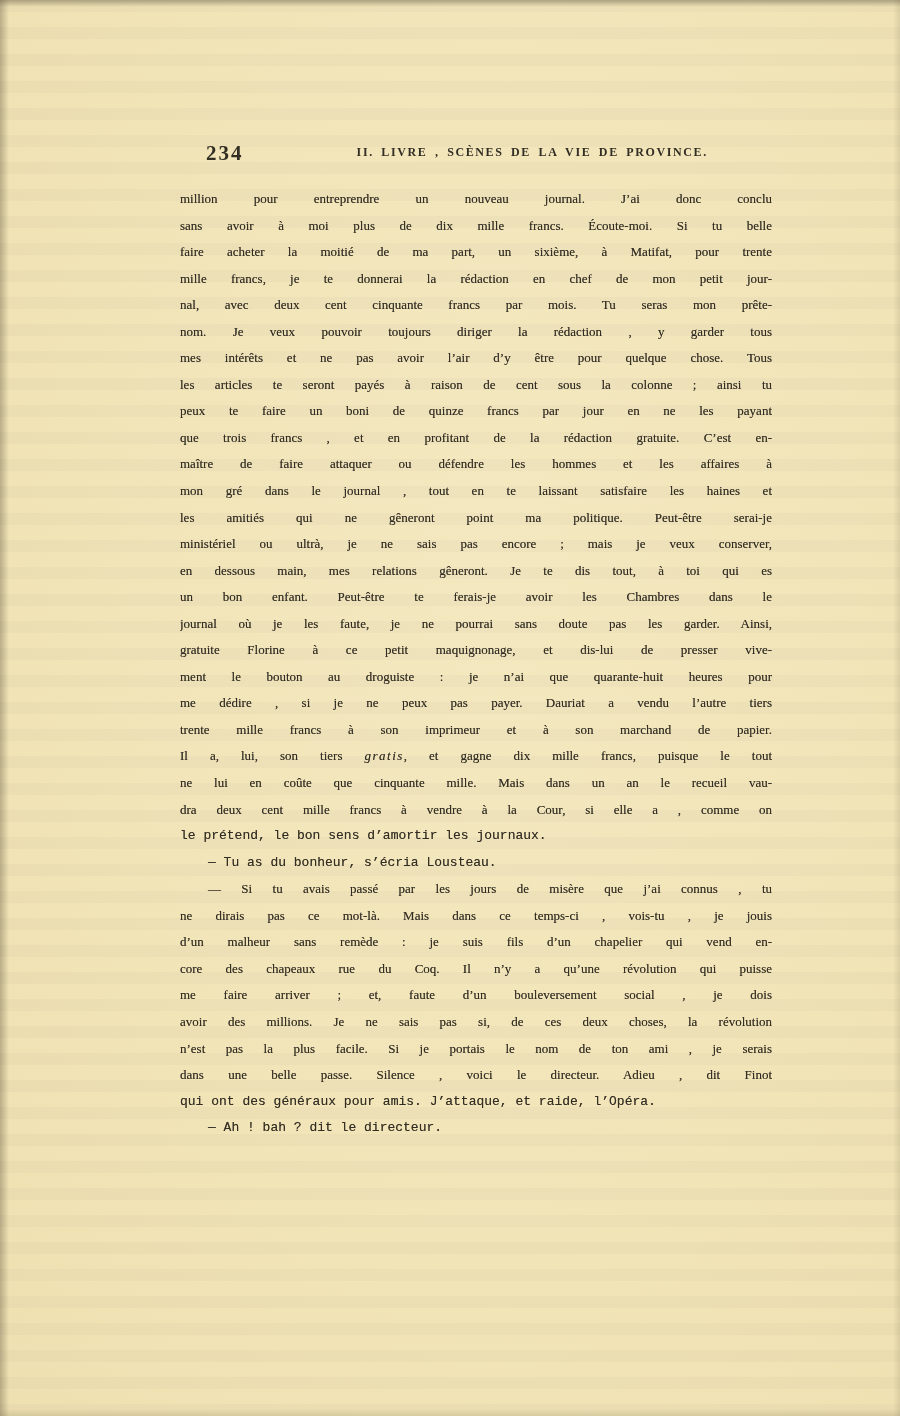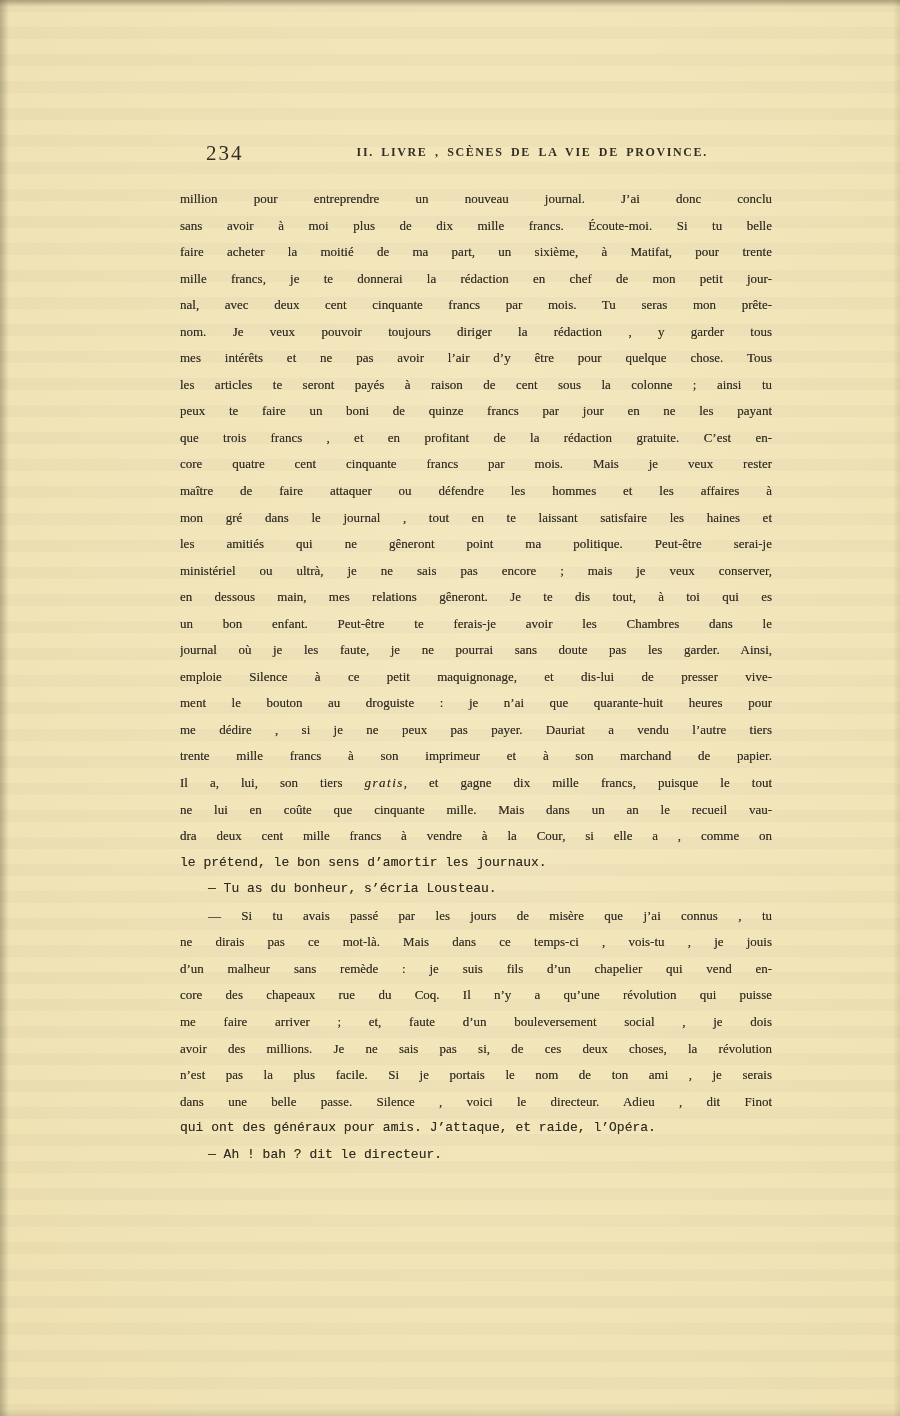--- a/index.html
+++ b/index.html
@@ -40,20 +40,21 @@
     width: 592px;
     height: 30px;
   }
   .page-number {
     position: absolute;
     left: 26px;
     top: 0;
     font-size: 21px;
     letter-spacing: 2px;
     font-variant-numeric: oldstyle-nums;
+    font-weight: bold;
   }
   .running-title {
     position: absolute;
     left: 50%;
     top: 4px;
     transform: translateX(-34%);
     white-space: nowrap;
     font-size: 12px;
     font-weight: 700;
     letter-spacing: 1.6px;
@@ -99,29 +100,28 @@
       <div class="line">million pour entreprendre un nouveau journal. J’ai donc conclu</div>
       <div class="line">sans avoir à moi plus de dix mille francs. Écoute-moi. Si tu belle</div>
       <div class="line">faire acheter la moitié de ma part, un sixième, à Matifat, pour trente</div>
       <div class="line">mille francs, je te donnerai la rédaction en chef de mon petit jour-</div>
       <div class="line">nal, avec deux cent cinquante francs par mois. Tu seras mon prête-</div>
       <div class="line">nom. Je veux pouvoir toujours diriger la rédaction , y garder tous</div>
       <div class="line">mes intérêts et ne pas avoir l’air d’y être pour quelque chose. Tous</div>
       <div class="line">les articles te seront payés à raison de cent sous la colonne ; ainsi tu</div>
       <div class="line">peux te faire un boni de quinze francs par jour en ne les payant</div>
       <div class="line">que trois francs , et en profitant de la rédaction gratuite. C’est en-</div>
-      <div class="line">core quatre cent cinquante francs par mois. Mais je veux rester</div>
       <div class="line">maître de faire attaquer ou défendre les hommes et les affaires à</div>
       <div class="line">mon gré dans le journal , tout en te laissant satisfaire les haines et</div>
       <div class="line">les amitiés qui ne gêneront point ma politique. Peut-être serai-je</div>
       <div class="line">ministériel ou ultrà, je ne sais pas encore ; mais je veux conserver,</div>
       <div class="line">en dessous main, mes relations gêneront. Je te dis tout, à toi qui es</div>
       <div class="line">un bon enfant. Peut-être te ferais-je avoir les Chambres dans le</div>
       <div class="line">journal où je les faute, je ne pourrai sans doute pas les garder. Ainsi,</div>
-      <div class="line">emploie Silence à ce petit maquignonage, et dis-lui de presser vive-</div>
+      <div class="line">gratuite Florine à ce petit maquignonage, et dis-lui de presser vive-</div>
       <div class="line">ment le bouton au droguiste : je n’ai que quarante-huit heures pour</div>
       <div class="line">me dédire , si je ne peux pas payer. Dauriat a vendu l’autre tiers</div>
       <div class="line">trente mille francs à son imprimeur et à son marchand de papier.</div>
       <div class="line">Il a, lui, son tiers <i>gratis</i>, et gagne dix mille francs, puisque le tout</div>
       <div class="line">ne lui en coûte que cinquante mille. Mais dans un an le recueil vau-</div>
       <div class="line">dra deux cent mille francs à vendre à la Cour, si elle a , comme on</div>
       <div class="line last">le prétend, le bon sens d’amortir les journaux.</div>
       <div class="line indent last">— Tu as du bonheur, s’écria Lousteau.</div>
       <div class="line indent">— Si tu avais passé par les jours de misère que j’ai connus , tu</div>
       <div class="line">ne dirais pas ce mot-là. Mais dans ce temps-ci , vois-tu , je jouis</div>

